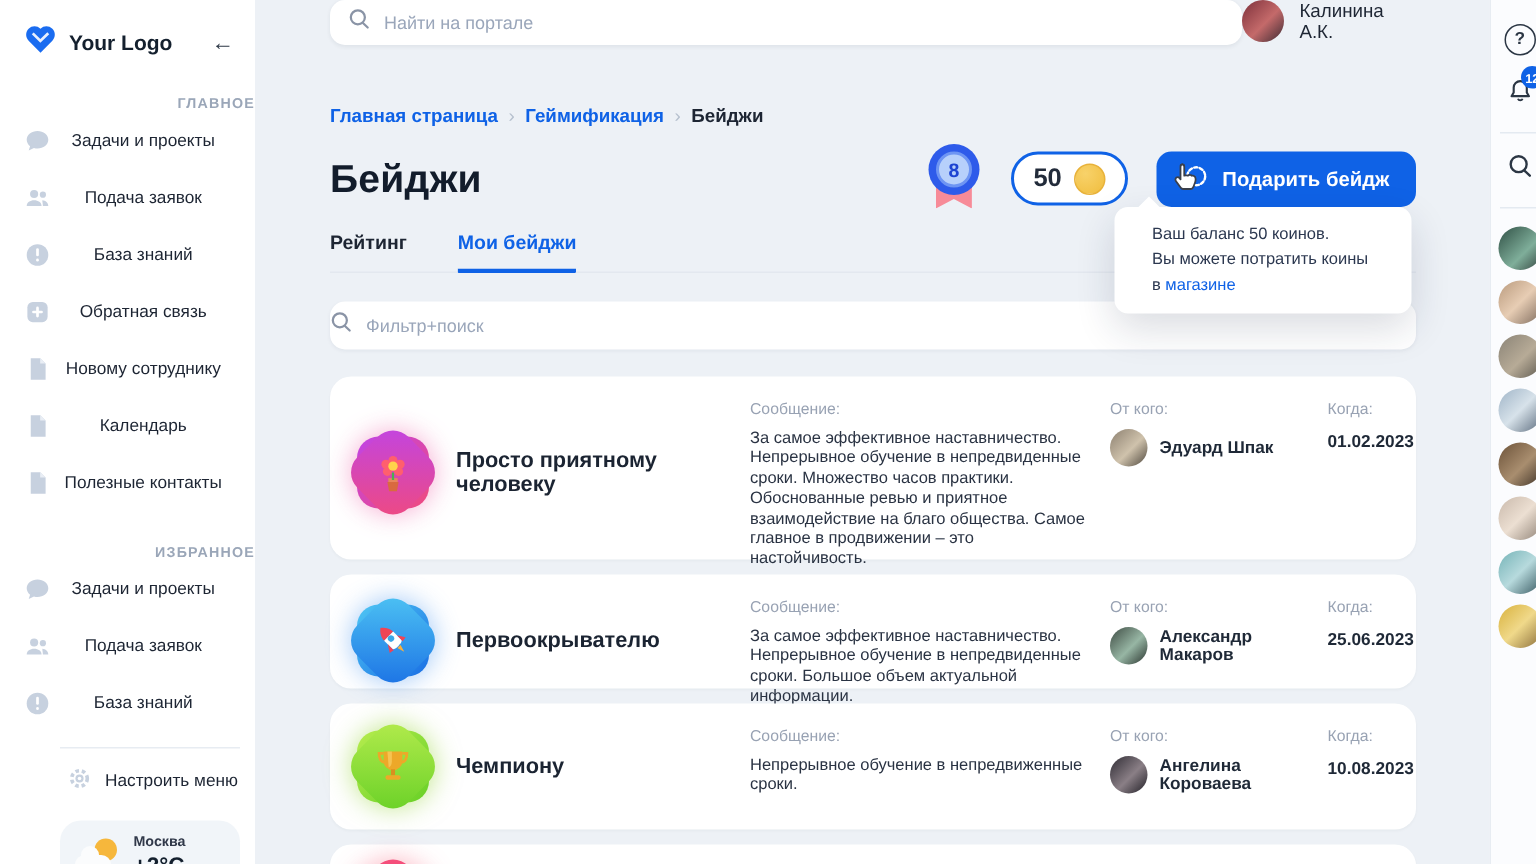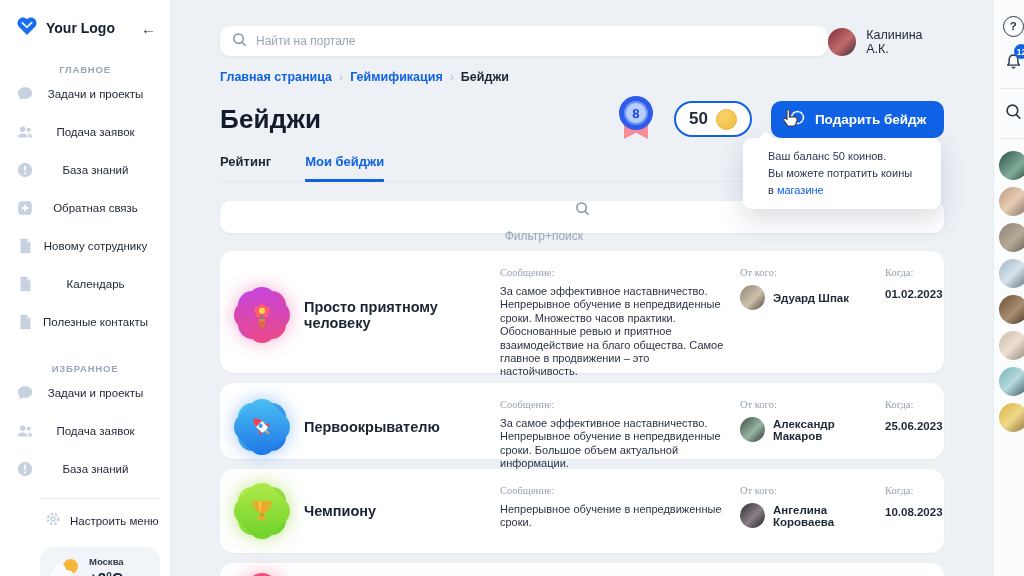--- a/index.html
+++ b/index.html
@@ -6,42 +6,42 @@
   html,body { width:1024px; height:576px; }
   body { font-family:"Liberation Sans","DejaVu Sans",sans-serif; }
   .screen { position:relative; width:1024px; height:576px; overflow:hidden;
             background:var(--pagebg); display:flex;gap:24px; }
 
   
   .sidebar { position:relative; width:170px; min-width:170px; background:#fff; padding-top:14px; z-index:3; }
   .logo-row { display:flex; align-items:center; gap:8px; padding:0 14px 0 16px; height:28px; }
   .logo-text { font-size:14px; font-weight:700; color:#14202e; flex:1; }
   .collapse-btn { color:#2b3644; font-size:15px; cursor:pointer; line-height:1; }
-  .side-section { margin-top:22px; text-align:center; font-size:9.5px; letter-spacing:.8px;
+  .side-section { margin-top:22px; text-align:right; font-size:9.5px; letter-spacing:.8px;
                   color:#9aa6b8; font-weight:700; }
   .nav-item { display:flex; align-items:center; height:38px; padding-left:16px; cursor:pointer; }
   .nav-item .nicon { width:19px; height:19px; flex:none; display:flex; align-items:center; }
   .nav-item .nlabel { flex:1; text-align:center; font-size:11.5px; color:#1d2533; font-weight:500;
                       padding-right:14px; }
   .side-divider { border:none; border-top:1px solid #e7ecf2; margin:10px 10px 4px 40px; }
   .settings-row { display:flex; align-items:center; gap:9px; padding-left:45px; height:36px; cursor:pointer; }
   .settings-row .nlabel { font-size:11.5px; color:#1d2533; font-weight:500; }
   .weather { position:absolute; top:547px; left:40px; width:120px; border-radius:14px;
              background:#f1f5f9; padding:9px 10px; display:flex; gap:9px; align-items:center; }
   .wicon { position:relative; width:30px; height:24px; flex:none; }
   .wsun { position:absolute; right:2px; top:0; width:15px; height:15px; border-radius:50%; background:#f6b73c; }
   .wcloud { position:absolute; left:0; bottom:0; width:24px; height:13px; border-radius:8px; background:#fbfcfd; }
   .wcloud::before { content:''; position:absolute; left:4px; top:-6px; width:12px; height:12px;
                     border-radius:50%; background:#fbfcfd; }
   .wcity { font-size:9.5px; color:#31394a; font-weight:600; }
   .wtemp { font-size:15px; color:#14202e; font-weight:700; margin-top:2px; }
 
   
   .main { flex:1; position:relative; }
-  .topbar { display:flex; align-items:flex-end; height:56px; padding:0 25px 0 26px; }
+  .topbar { display:flex; align-items:flex-start; height:56px; padding:0 25px 0 26px; }
   .searchbox { display:flex; align-items:center; gap:9px; width:630px; height:30px; background:#fff;
                border-radius:10px; padding:0 12px; box-shadow:0 1px 3px rgba(25,39,60,.07); }
   .searchbox input { border:none; outline:none; flex:1; font-size:12px; color:#33405a;
                      font-family:inherit; background:transparent; }
   .searchbox input::placeholder { color:#9aa6ba; }
   .user-block { margin-left:auto; display:flex; align-items:center; gap:10px; cursor:pointer; }
   .user-name { font-size:12.5px; color:#1d2533; font-weight:500; }
   .avatar { border-radius:50%; flex:none; }
 
   .content { position:relative; padding:14px 25px 0 26px; }
@@ -81,34 +81,34 @@
   .tooltip .tlink { color:var(--accent); cursor:pointer; }
 
   .cursor-hand { position:absolute; left:585px; top:50px; width:24px; height:24px; z-index:6; }
 
   .tabs { display:flex; gap:34px; margin-top:13px; border-bottom:1px solid #e3e8ef; }
   .tab { font-size:13px; font-weight:700; padding-bottom:10px; cursor:pointer; color:#1d2533;
          border-bottom:3px solid transparent; margin-bottom:-1px; }
   .tab.active { color:var(--accent); border-bottom-color:var(--accent); border-radius:1px; }
 
   .filterbox { display:flex; align-items:center; gap:9px; height:32px; background:#fff; border-radius:10px;
-               padding:0 0; margin-top:19px; box-shadow:0 1px 3px rgba(25,39,60,.06);flex-direction:column; }
+               padding:0 0; margin-top:19px; box-shadow:0 1px 3px rgba(25,39,60,.06); }
   .filterbox input { border:none; outline:none; flex:1; font-size:12px; color:#33405a;
                      font-family:inherit; background:transparent; }
   .filterbox input::placeholder { color:#9aa6ba; }
 
   .cards { margin-top:18px; display:flex; flex-direction:column; gap:10px; }
   .card { background:#fff; border-radius:14px; box-shadow:0 1px 2px rgba(25,39,60,.04);
           display:grid; grid-template-columns:70px 196px 240px 145px 1fr; padding:0 0 0 14px; cursor:pointer; }
   .card.c1 { height:122px; } .card.c2 { height:76px; } .card.c3 { height:84px; }
   .card.sliver { height:46px; }
   .cell-badge { align-self:center; }
   .cell-name { align-self:center; font-size:14.5px; font-weight:700; color:#1b2432; padding-right:10px; }
   .cell { padding-top:16px; }
-  .cell-label { font-size:10.5px; color:#98a2b3;font-family:Liberation Serif, serif; }
+  .cell-label { font-size:10.5px; color:#98a2b3; }
   .msg { margin-top:7px; font-size:11px; line-height:1.22; color:#2a3343; padding-right:16px; }
   .from-row { display:flex; align-items:center; gap:8px; margin-top:7px; }
   .from-name { font-size:11.5px; font-weight:600; color:#1f2937; }
   .when-val { margin-top:10px; font-size:11.5px; font-weight:600; color:#1f2937; }
 
   .seal { position:relative; width:56px; height:56px; display:flex; align-items:center; justify-content:center;
           filter:drop-shadow(0 0 9px var(--glow,rgba(0,0,0,.15))); }
   .seal::before, .seal::after { content:''; position:absolute; inset:4px; border-radius:30%;
           background:linear-gradient(135deg,var(--b1),var(--b2)); }
   .seal::after { transform:rotate(45deg); }

